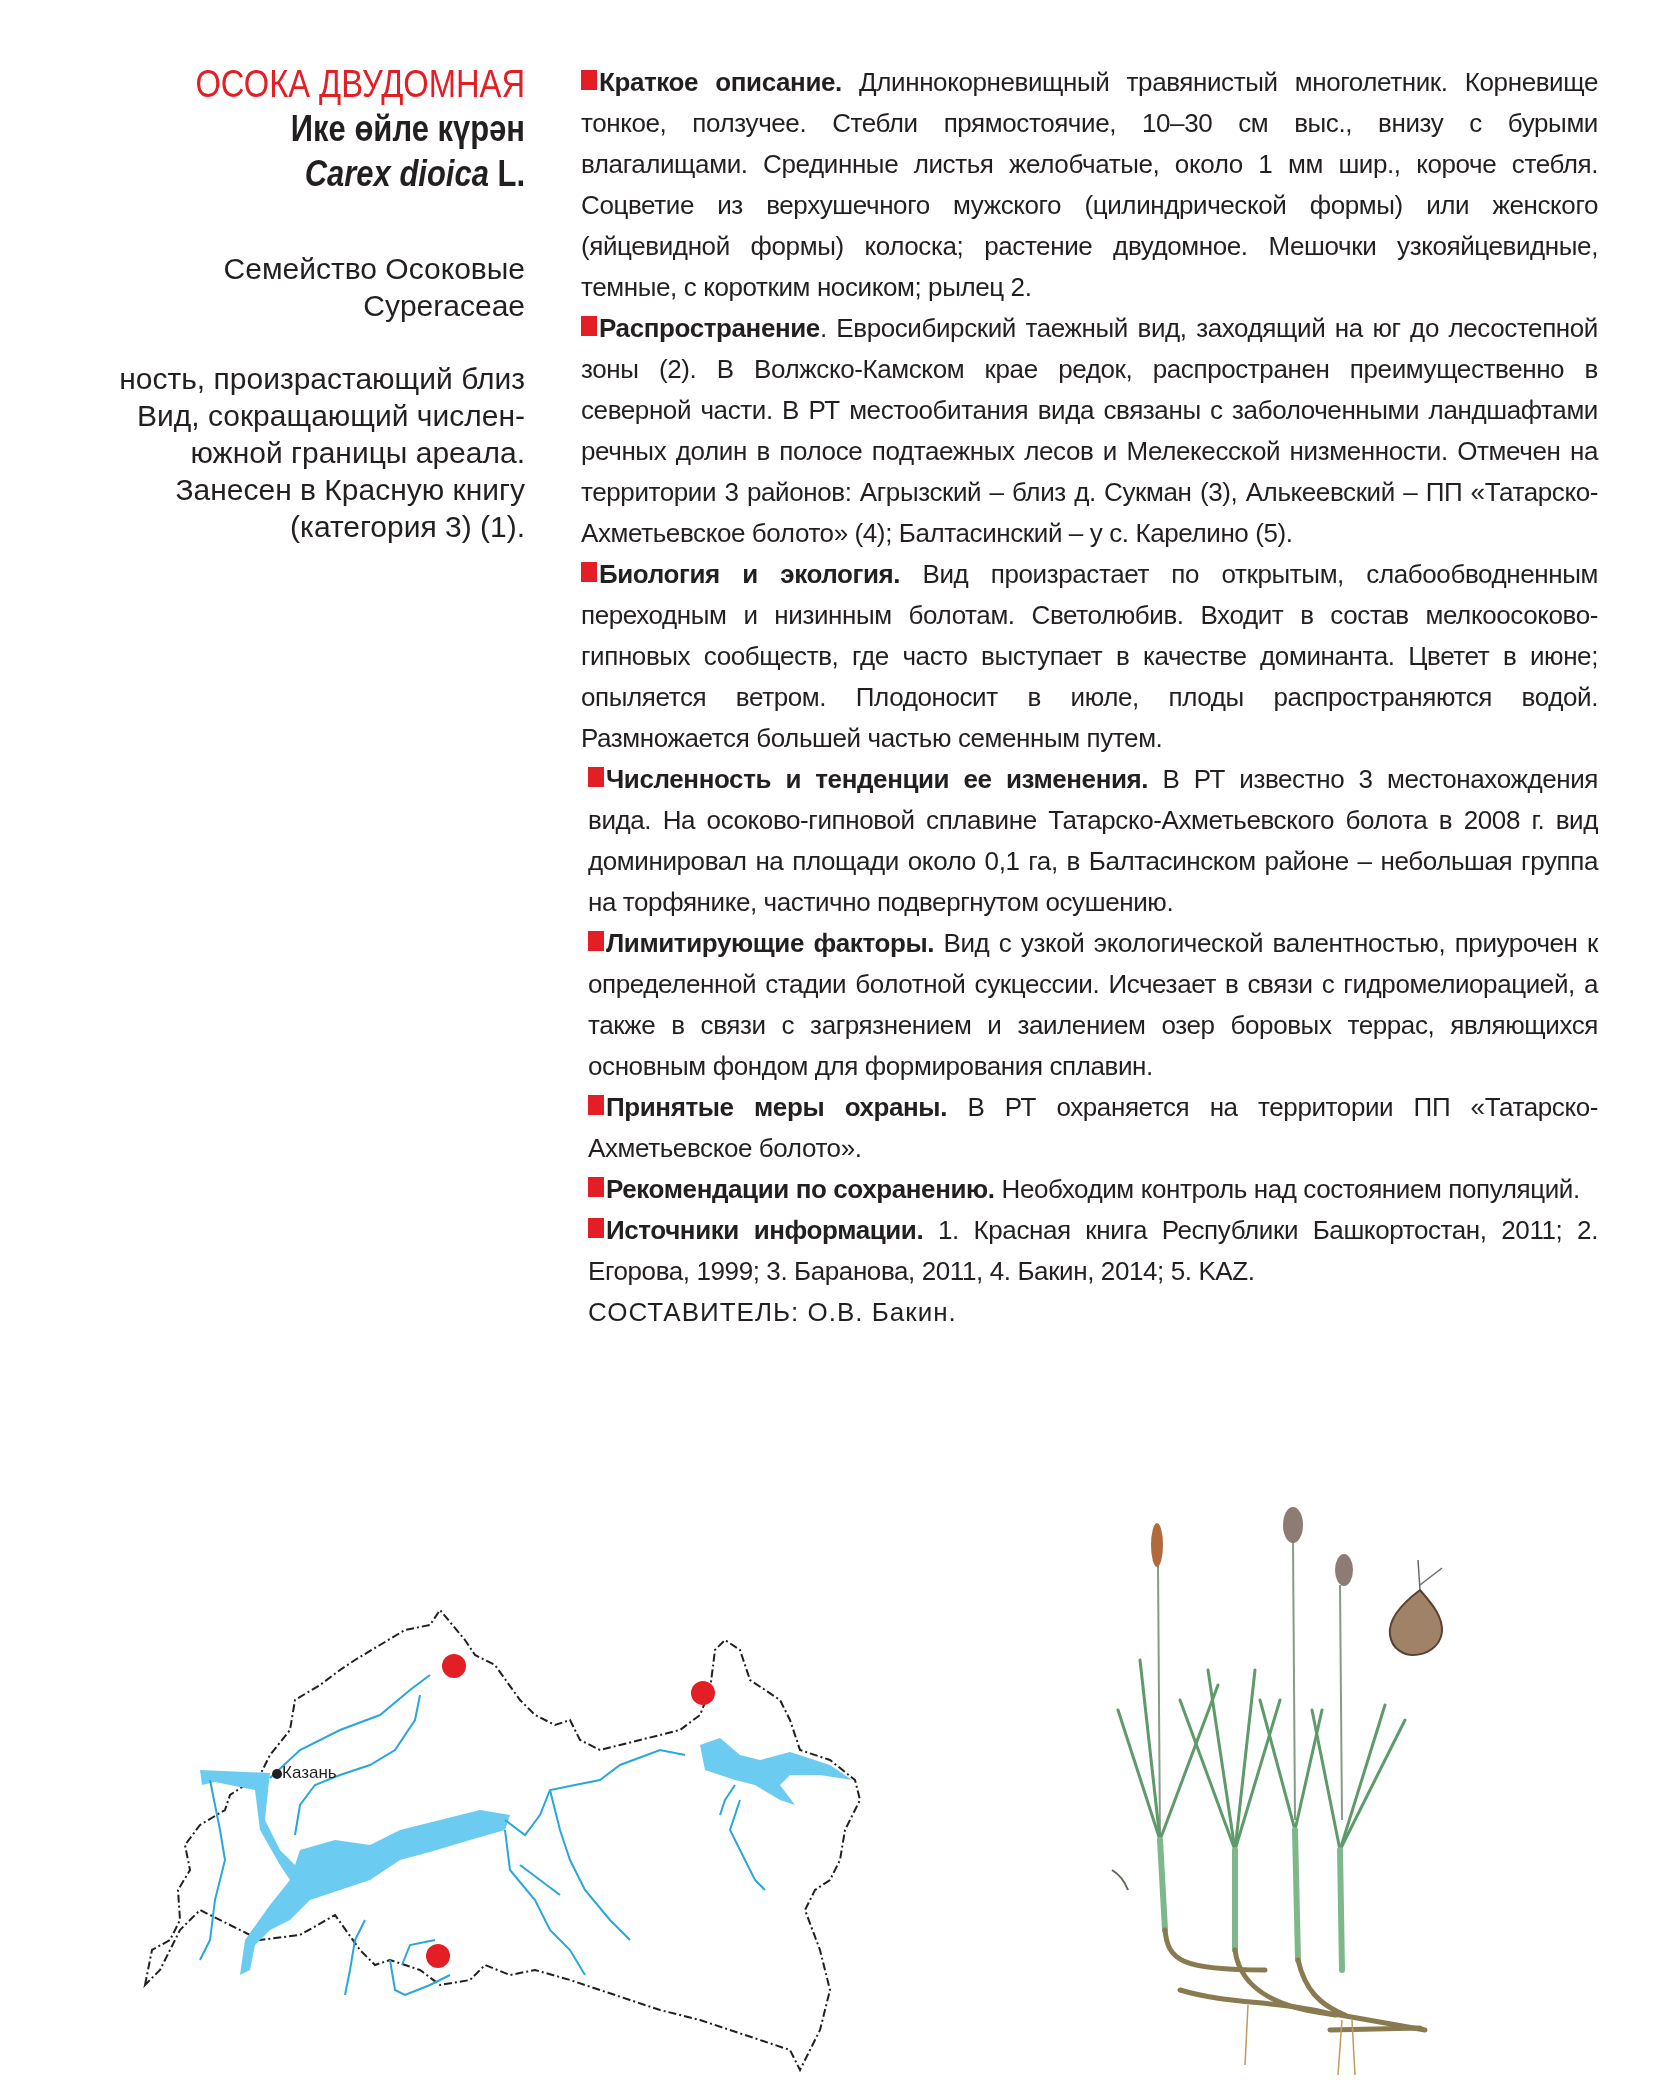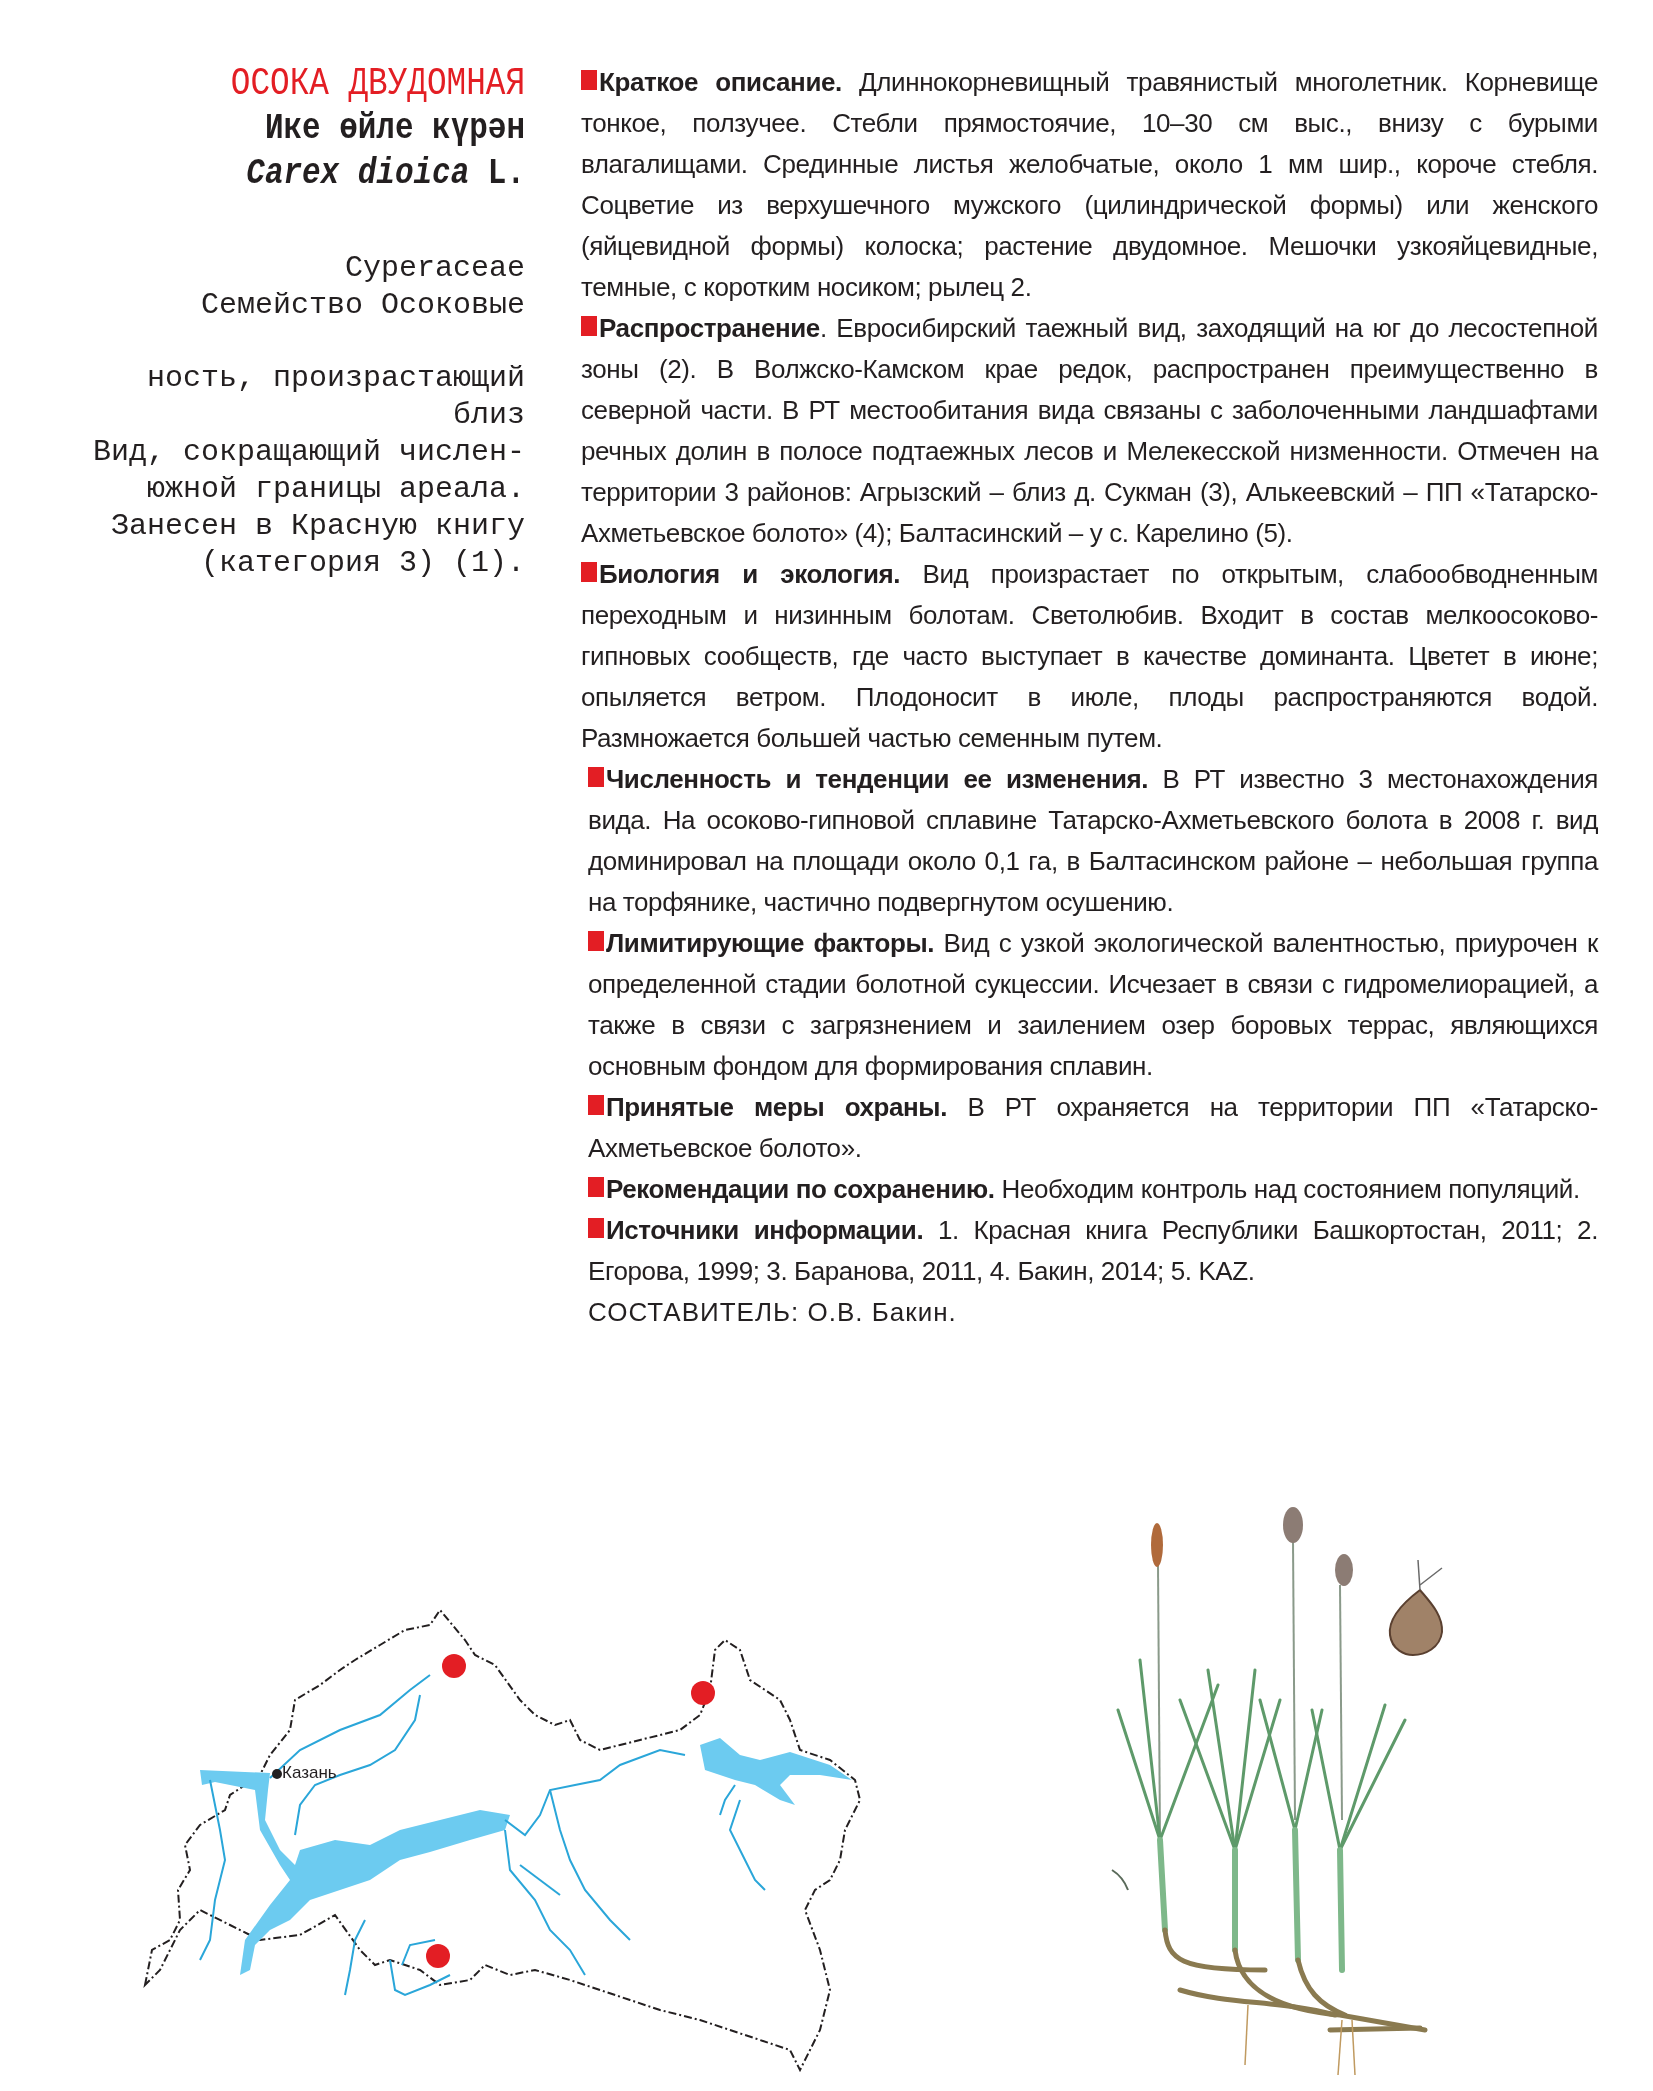--- a/index.html
+++ b/index.html
@@ -1,19 +1,19 @@
 <!DOCTYPE html>
 <html><head>
 <meta charset="utf-8">
 <style>
   html, body { margin: 0; padding: 0; background: #ffffff; }
   body { width: 1653px; height: 2091px; position: relative; overflow: hidden;
          font-family: "Liberation Sans", sans-serif; color: #231f20; }
 
-  .left-col { position: absolute; left: 60px; top: 62px; width: 465px; text-align: right; font-family: Liberation Mono, monospace; }
+  .left-col { position: absolute; left: 60px; top: 62px; width: 465px; text-align: right; }
   .title-ru { color: #e31e24; font-size: 38px; line-height: 44px; font-weight: normal;
               transform: scaleX(0.86); transform-origin: right center; white-space: nowrap; margin: 0; }
   .title-tt { font-size: 36px; line-height: 46px; font-weight: bold;
               transform: scaleX(0.86); transform-origin: right center; white-space: nowrap; }
   .title-lat { font-size: 36px; line-height: 44px; font-weight: bold;
                transform: scaleX(0.86); transform-origin: right center; white-space: nowrap; }
   .title-lat i { font-style: italic; }
   .family { margin-top: 54px; font-size: 30px; line-height: 37px; }
   .status { margin-top: 36px; font-size: 30px; line-height: 37px; }
   .status b { font-weight: bold; }
@@ -33,22 +33,22 @@
 </style>
 </head>
 <body>
 
 <div class="left-col">
   <h1 class="title-ru">ОСОКА ДВУДОМНАЯ</h1>
   <div class="title-tt">Ике өйле күрән</div>
   <div class="title-lat"><i>Carex dioica</i><span> L.</span></div>
 
   <div class="family">
+    <div>Семейство Осоковые</div>
     <div>Cyperaceae</div>
-    <div>Семейство Осоковые</div>
   </div>
 
   <div class="status">
     <div>ность, произрастающий близ</div>
     <div>Вид, сокращающий числен-</div>
     <div>южной границы ареала.</div>
     <div>Занесен в Красную книгу</div>
     <div>(категория 3) (1).</div>
   </div>
 </div>

